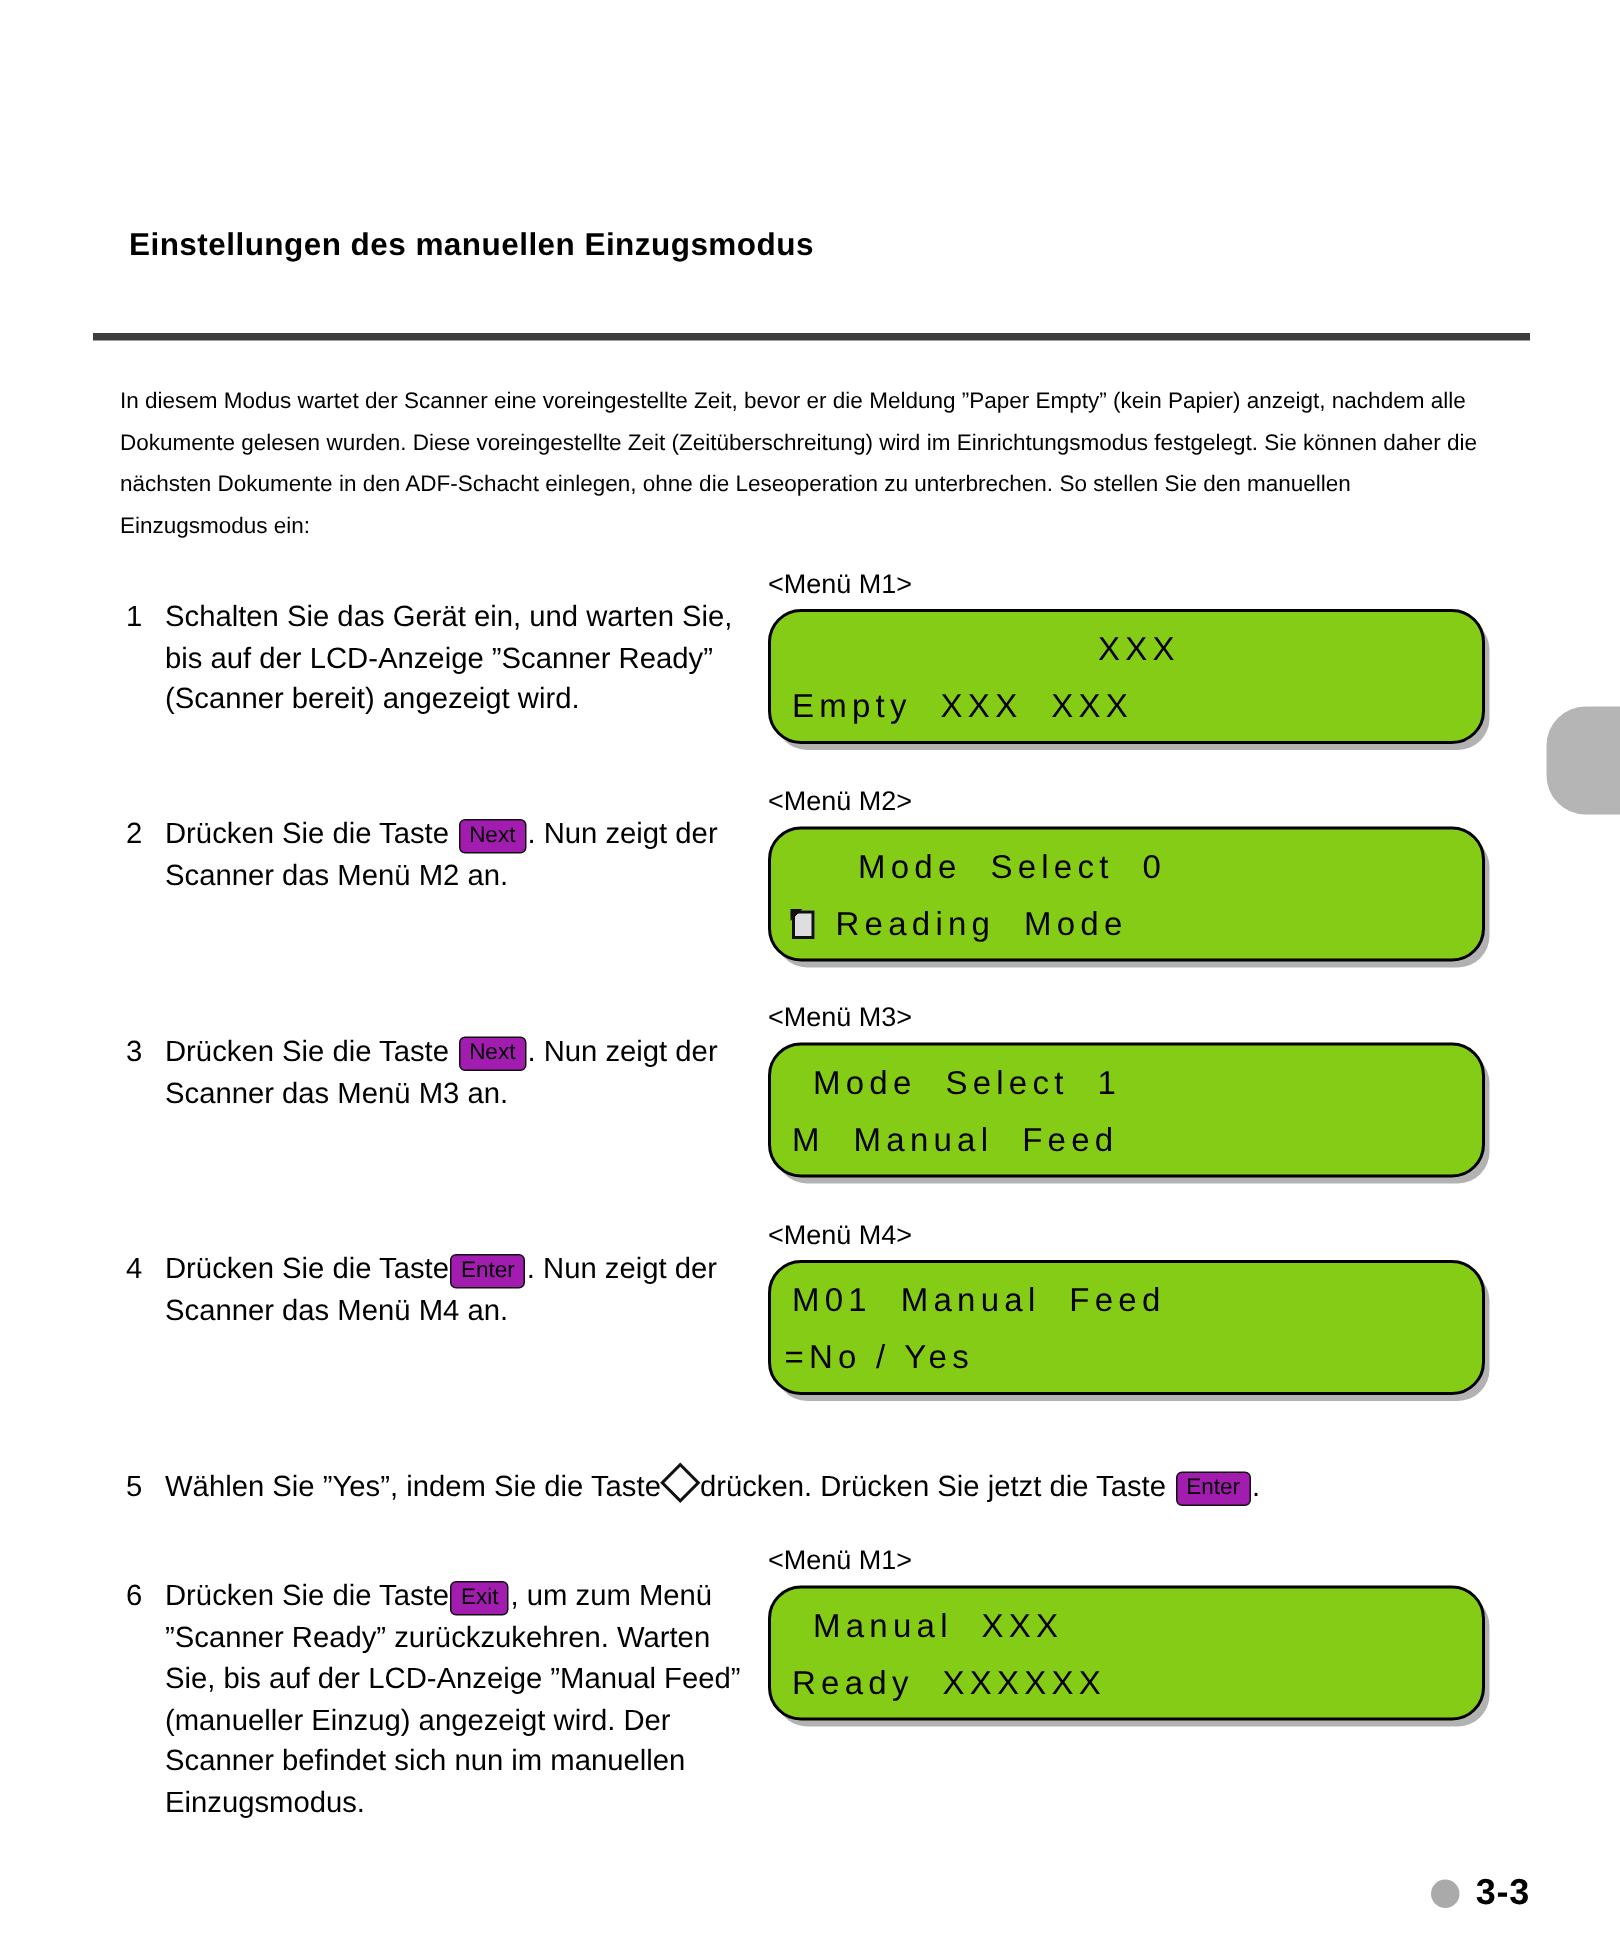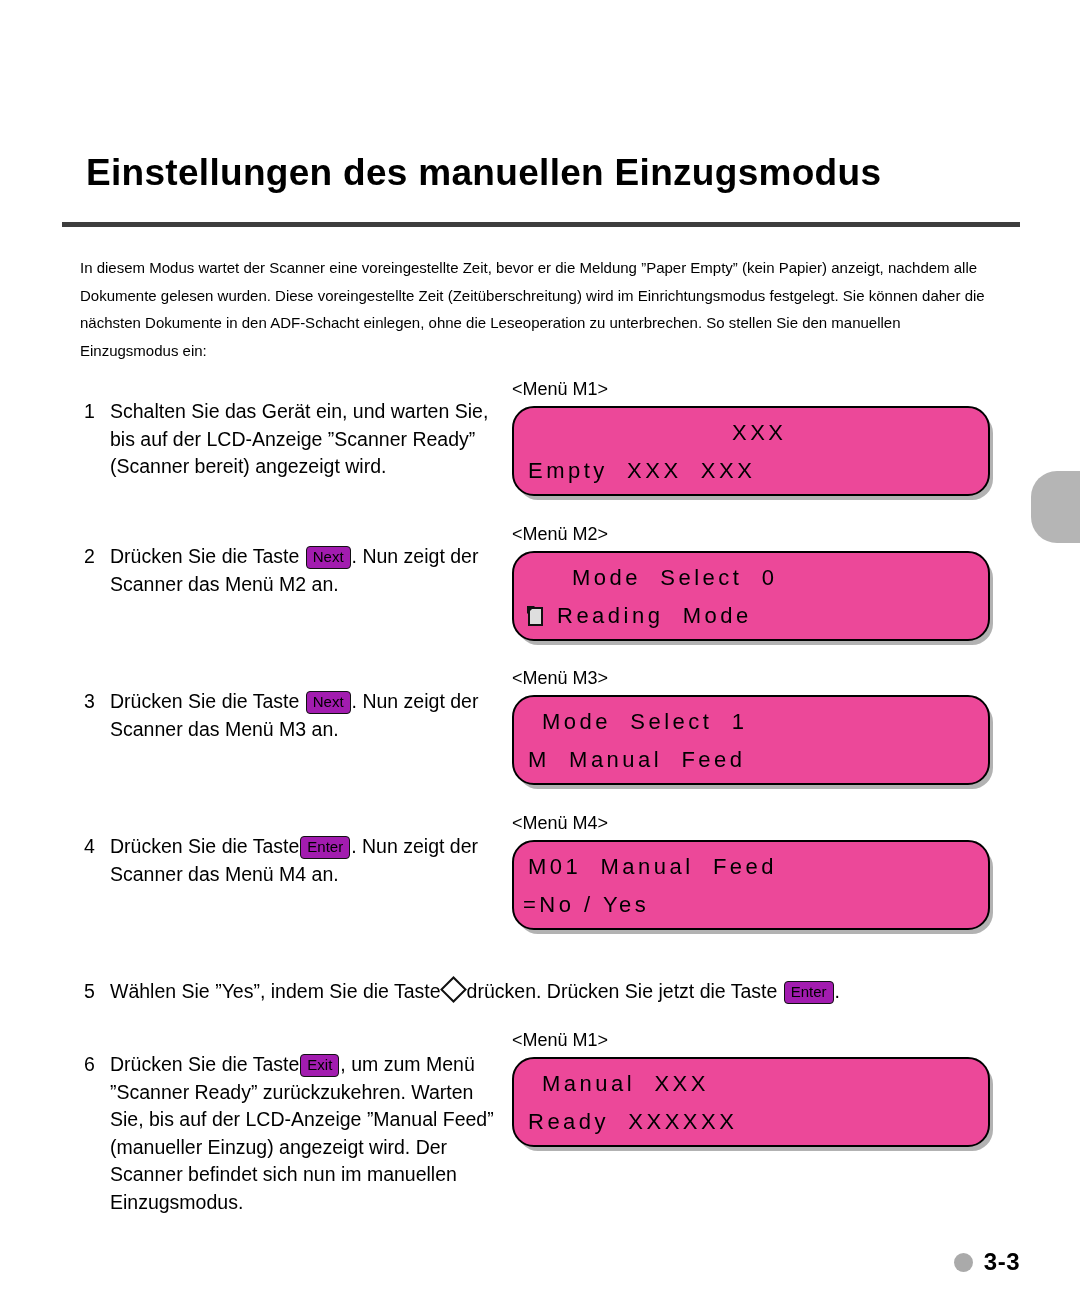--- a/index.html
+++ b/index.html
@@ -17,21 +17,21 @@
     height: 1295px;
     background: #ffffff;
     overflow: hidden;
   }
 
   
   .title {
     position: absolute;
     left: 86px;
     top: 152px;
-    font-size: 37px;
+    font-size: 21px;
     font-weight: bold;
     letter-spacing: 0.3px;
     white-space: nowrap;
   }
   .title-rule {
     position: absolute;
     left: 62px;
     top: 222px;
     width: 958px;
     height: 5px;
@@ -123,21 +123,21 @@
 
   .lcd-caption {
     font-size: 18px;
     line-height: 22px;
     margin-bottom: 6px;
   }
   .lcd-panel {
     position: relative;
     width: 478px;
     height: 90px;
-    background: #ec4899;
+    background: #84cc16;
     border: 2px solid #000000;
     border-radius: 22px;
     box-sizing: border-box;
     box-shadow: 4px 5px 0 -1px rgba(0,0,0,0.30);
     padding: 6px 0 0 0;
   }
   .lcd-line {
     font-family: "Liberation Sans", sans-serif;
     font-size: 22px;
     line-height: 38px;

